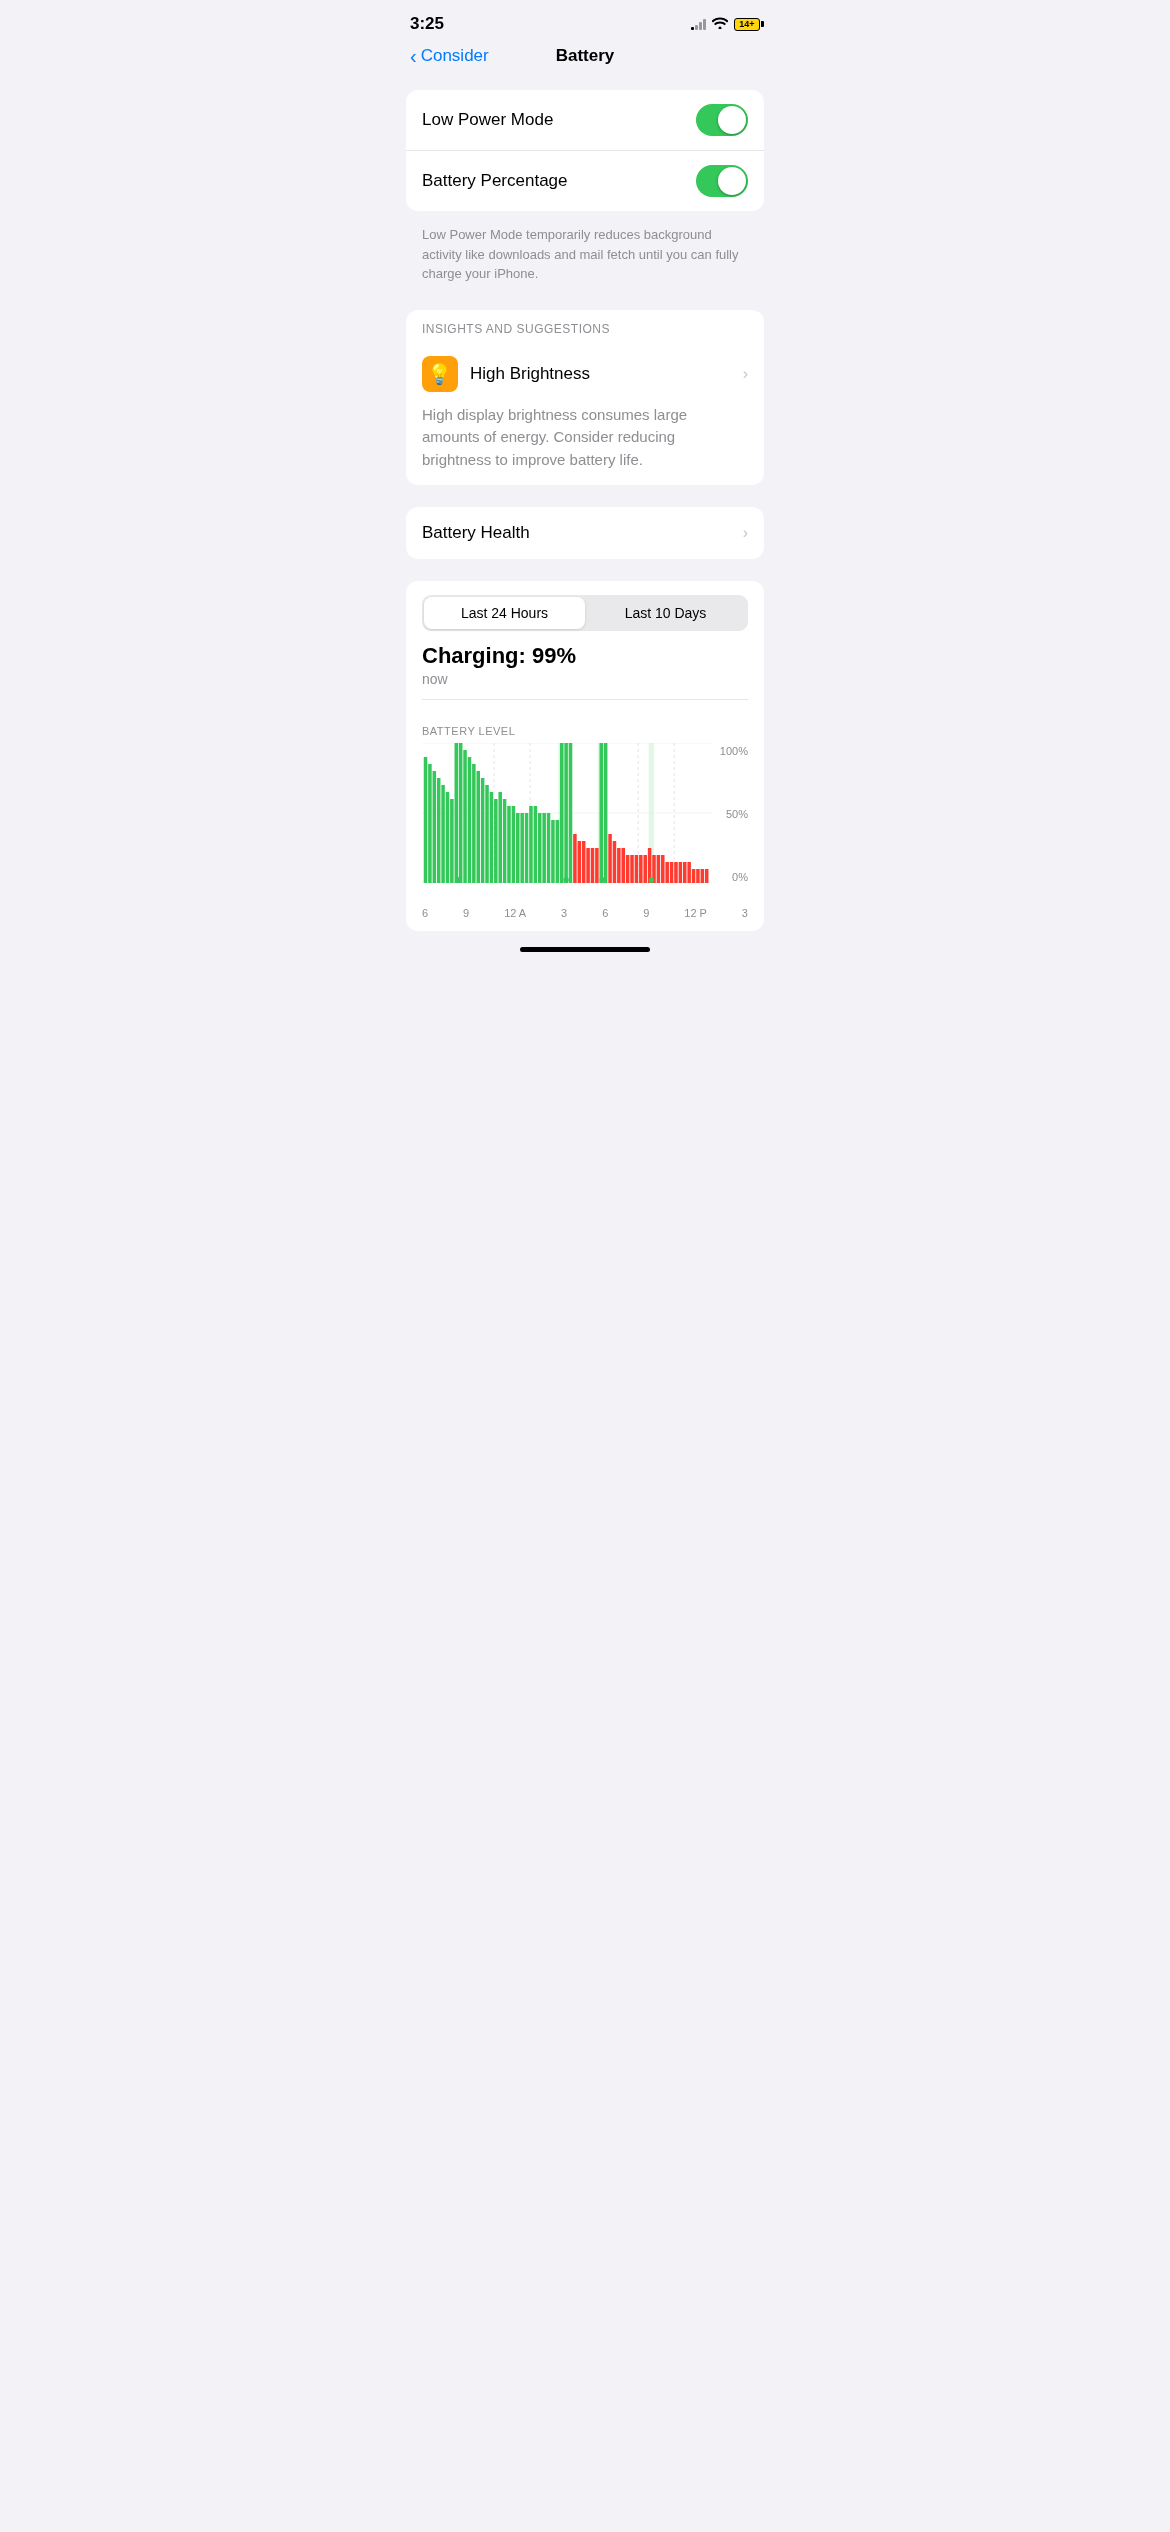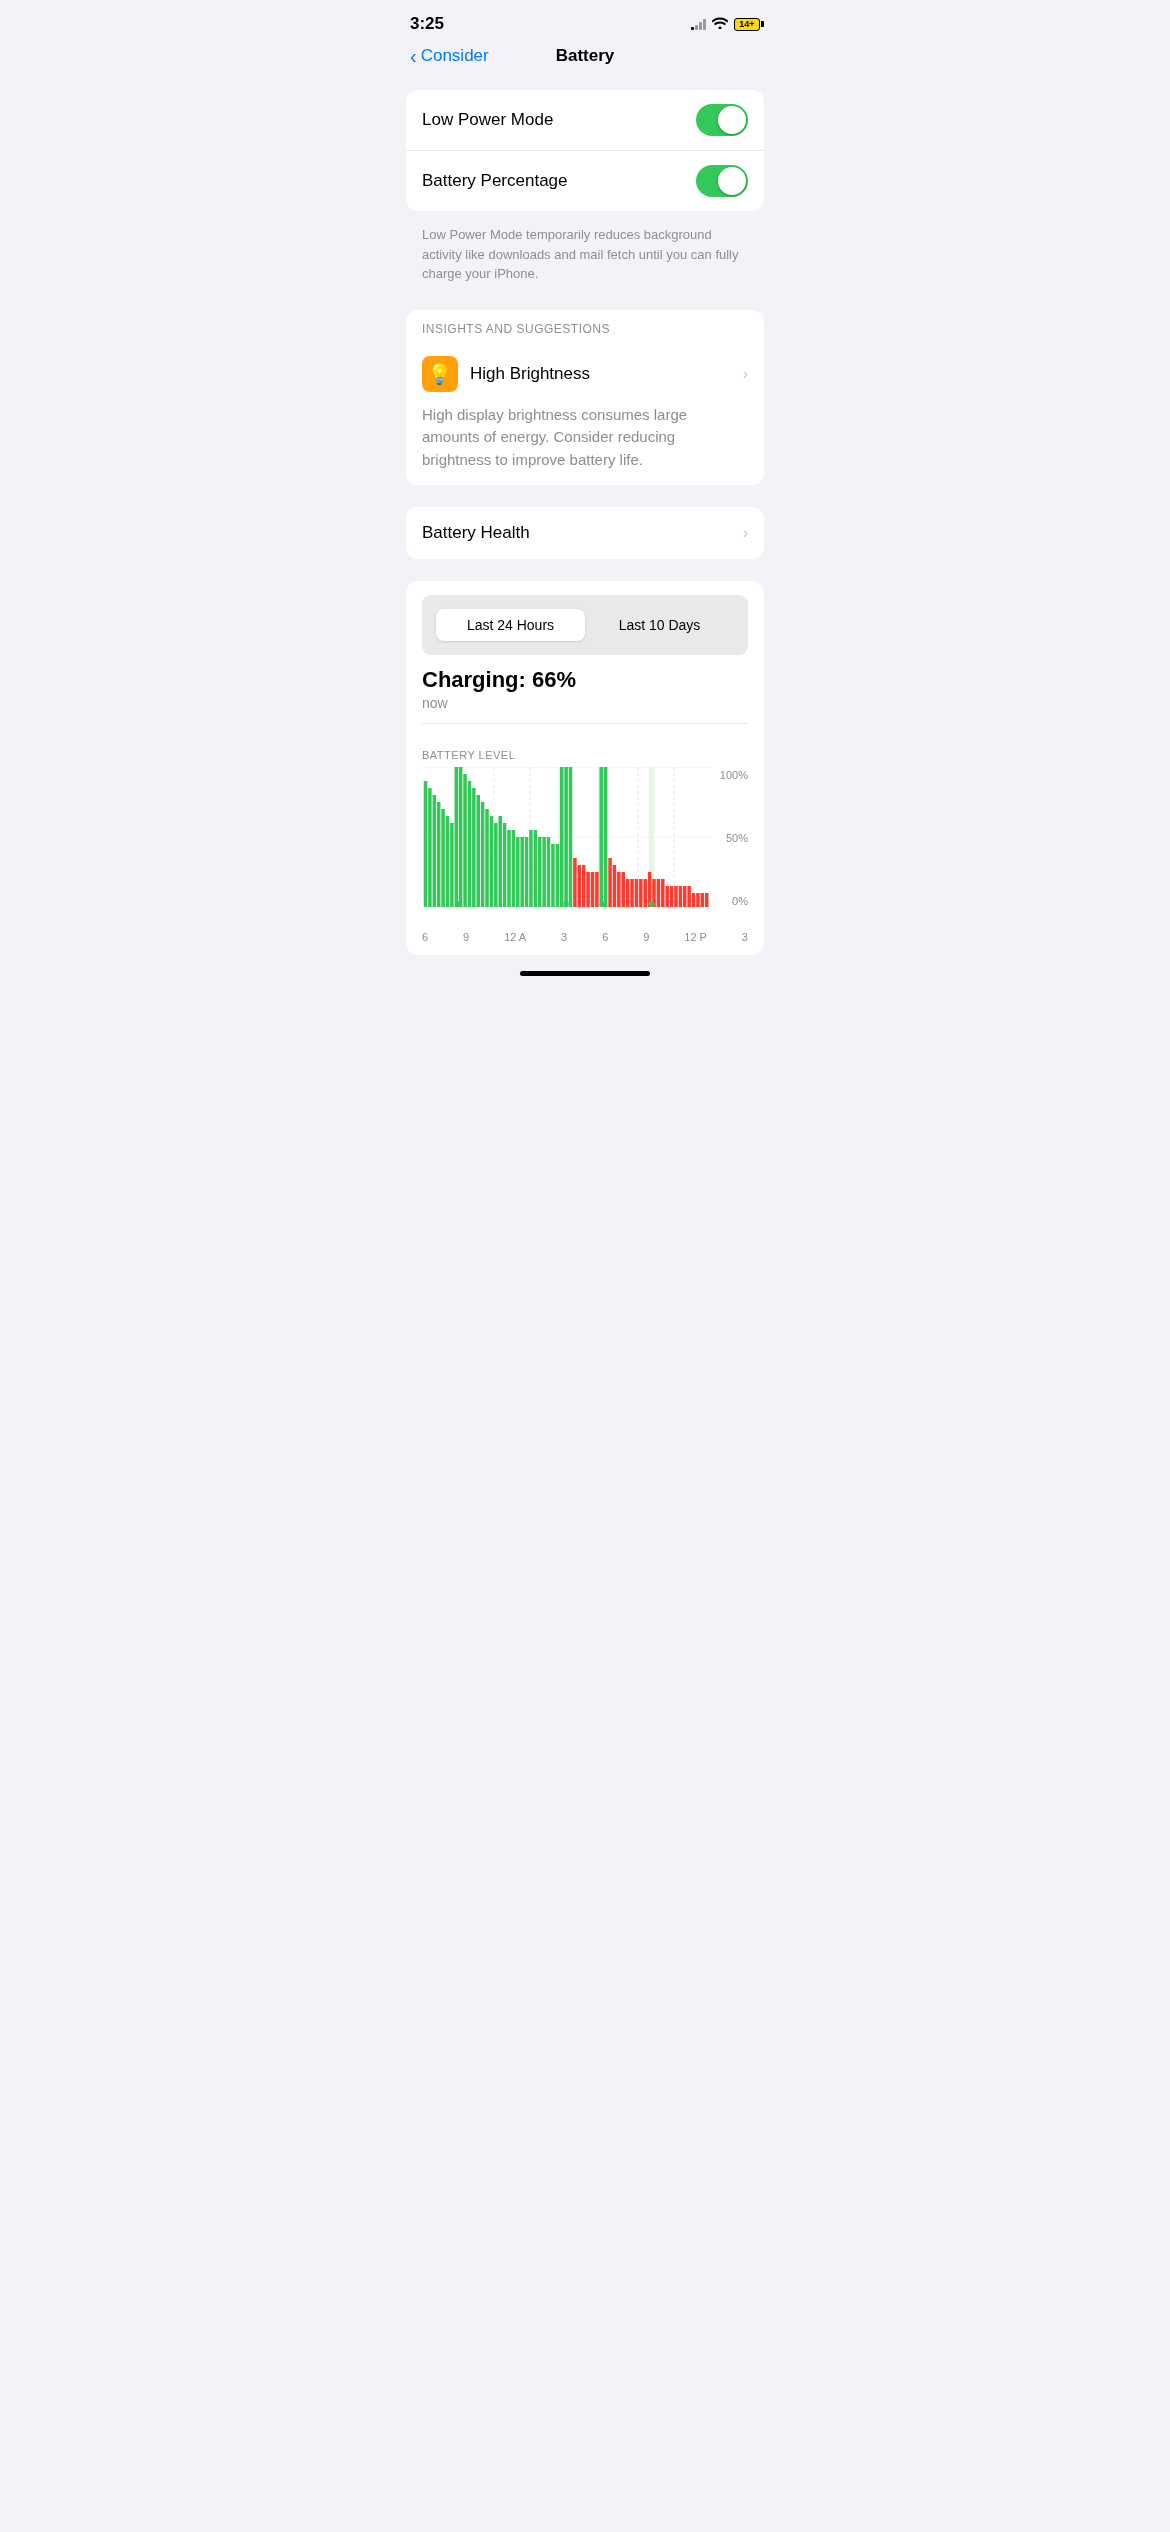--- a/index.html
+++ b/index.html
@@ -236,21 +236,21 @@
     .health-label {
       font-size: 17px;
       color: #000;
     }
 
     
     .time-selector {
       background: #e9e9eb;
       border-radius: 9px;
       display: flex;
-      padding: 14px;
+      padding: 2px;
       margin: 0 0 12px;
     }
     .time-btn {
       flex: 1;
       padding: 8px;
       text-align: center;
       font-size: 14px;
       font-weight: 500;
       border-radius: 8px;
       cursor: pointer;
@@ -414,21 +414,21 @@
 
   <div class="spacer"></div>
 
   <div class="graph-card">
 
     <div class="time-selector">
       <div class="time-btn active">Last 24 Hours</div>
       <div class="time-btn">Last 10 Days</div>
     </div>
 
-    <div class="charging-title">Charging: 66%</div>
+    <div class="charging-title">Charging: 99%</div>
     <div class="charging-sub">now</div>
 
     <div class="chart-container">
       <div class="chart-label">BATTERY LEVEL</div>
       <div class="chart-wrap">
         <div class="chart-area">
           <svg class="chart-svg" viewBox="0 0 330 140" preserveAspectRatio="none">
 
             <line x1="0" y1="0" x2="330" y2="0" stroke="#e5e5ea" stroke-width="0.5"></line>
             <line x1="0" y1="70" x2="330" y2="70" stroke="#e5e5ea" stroke-width="0.5"></line>

